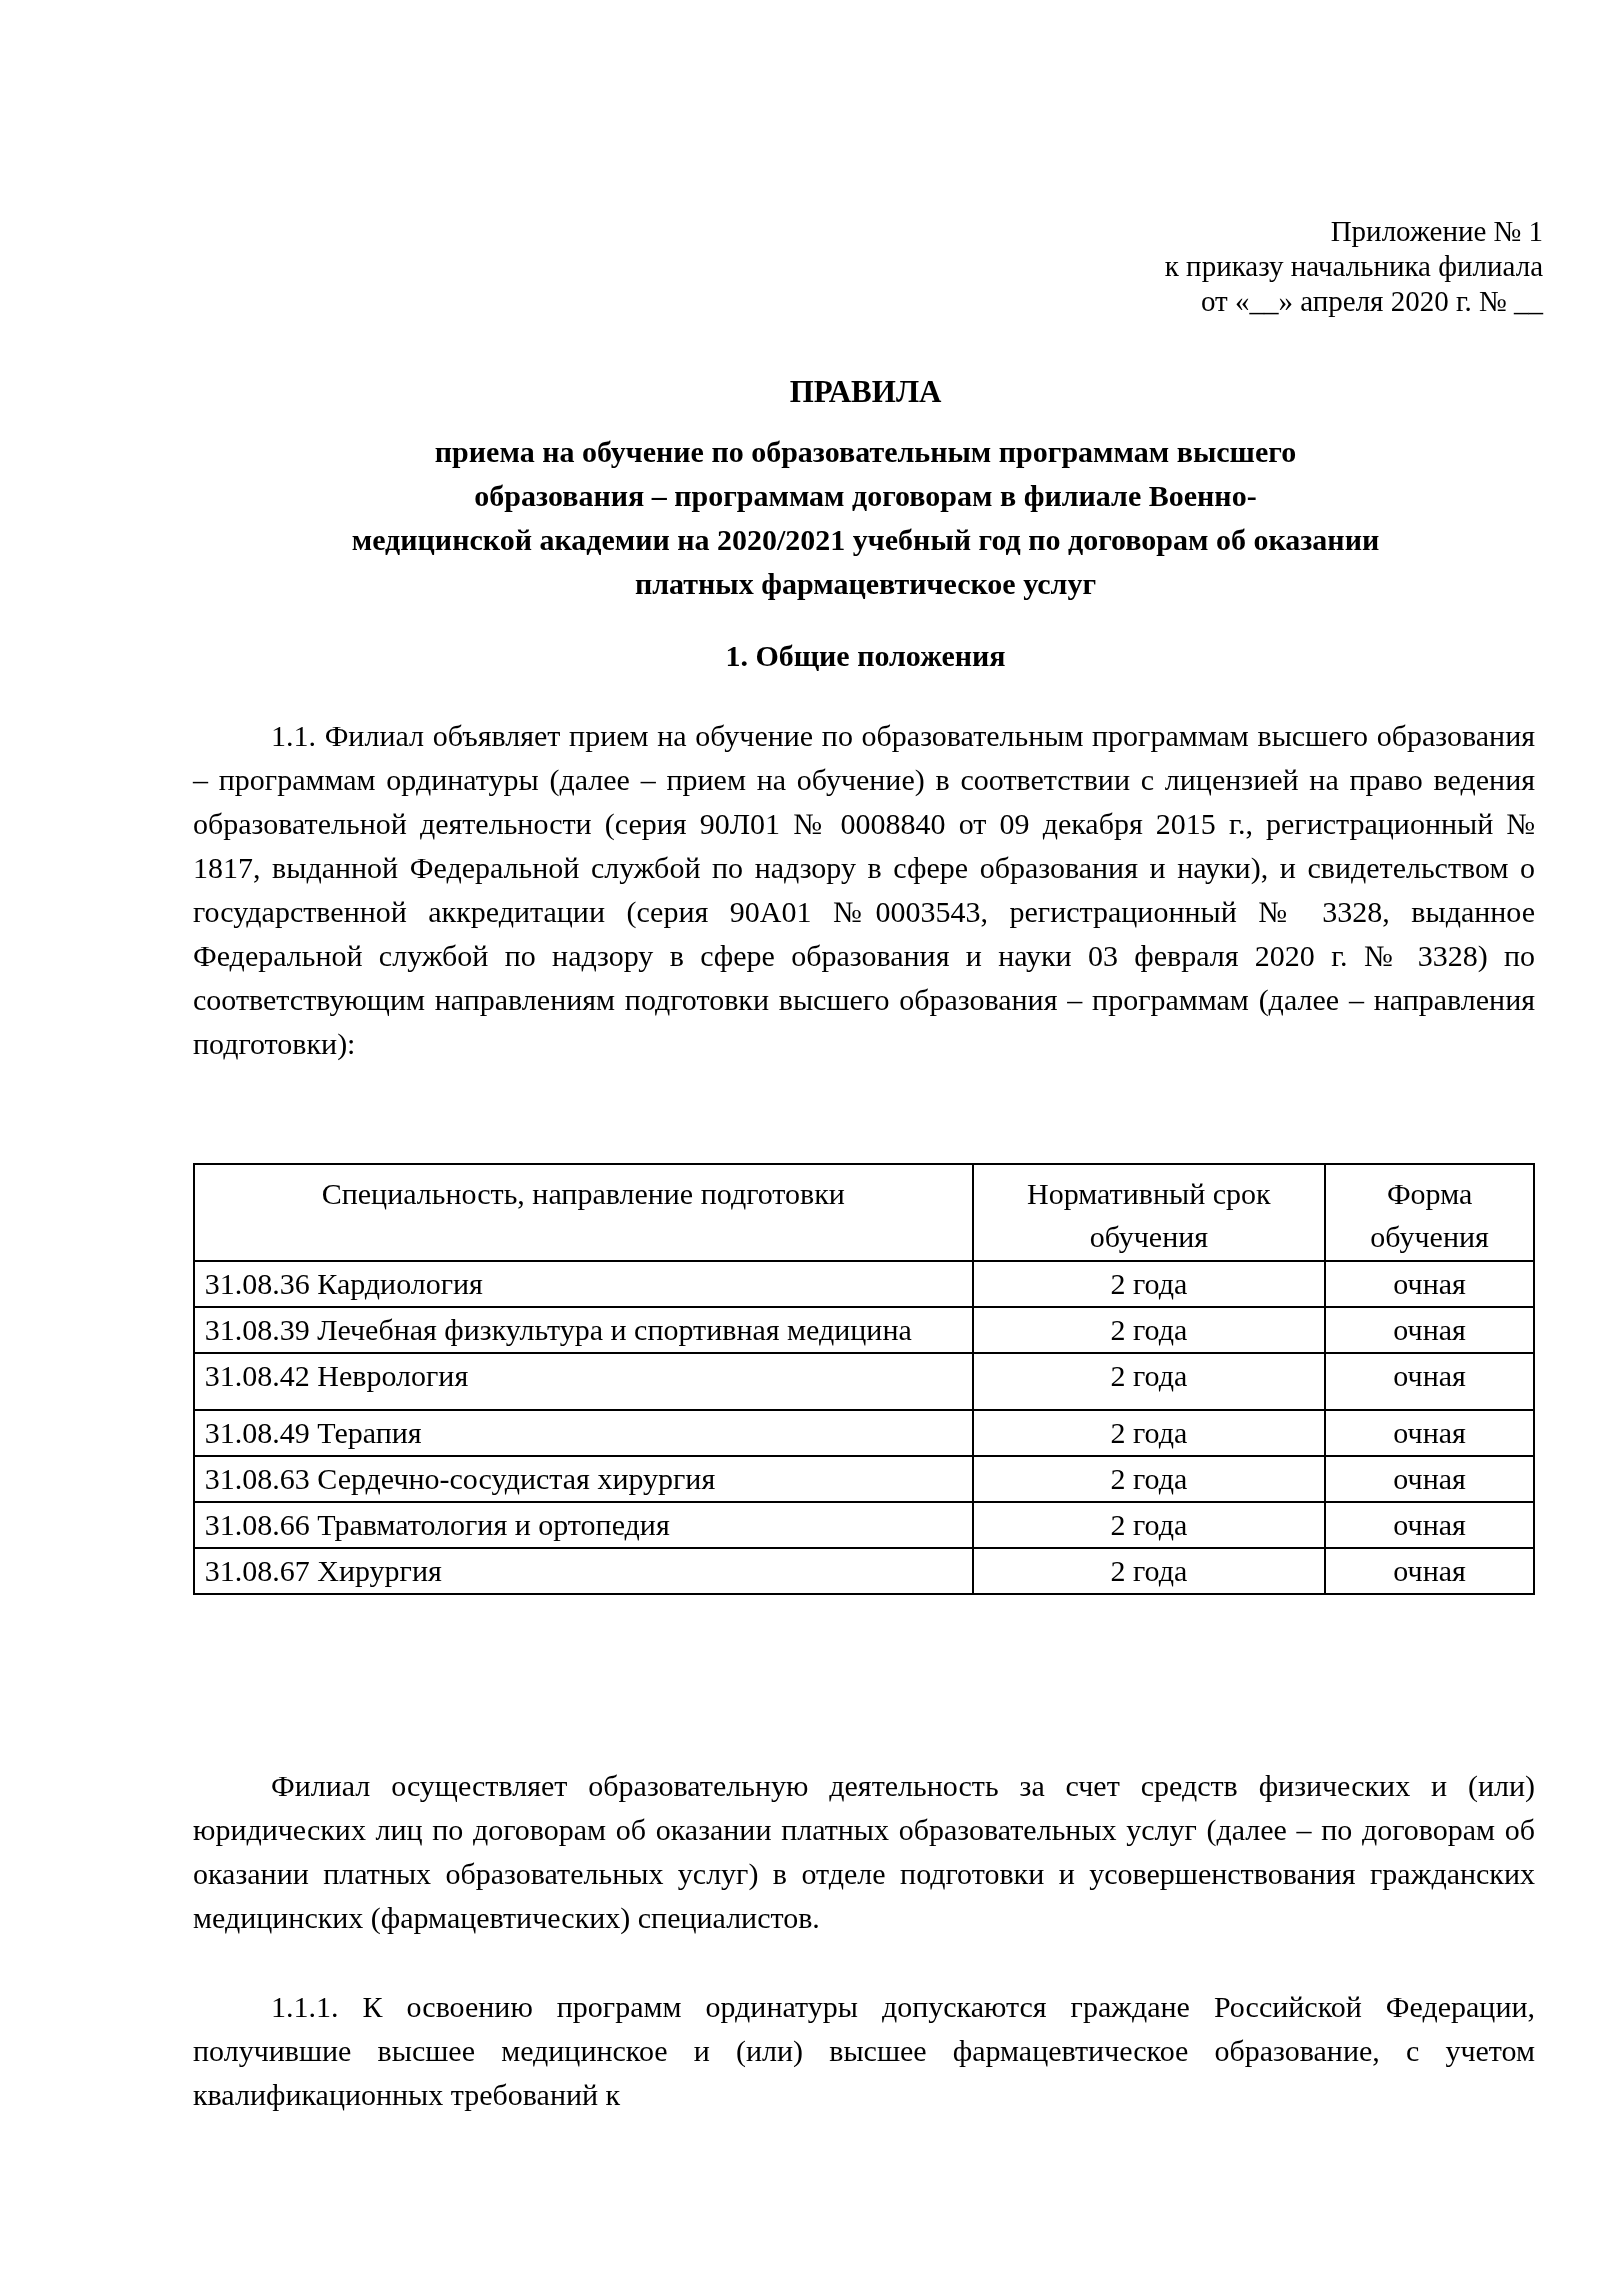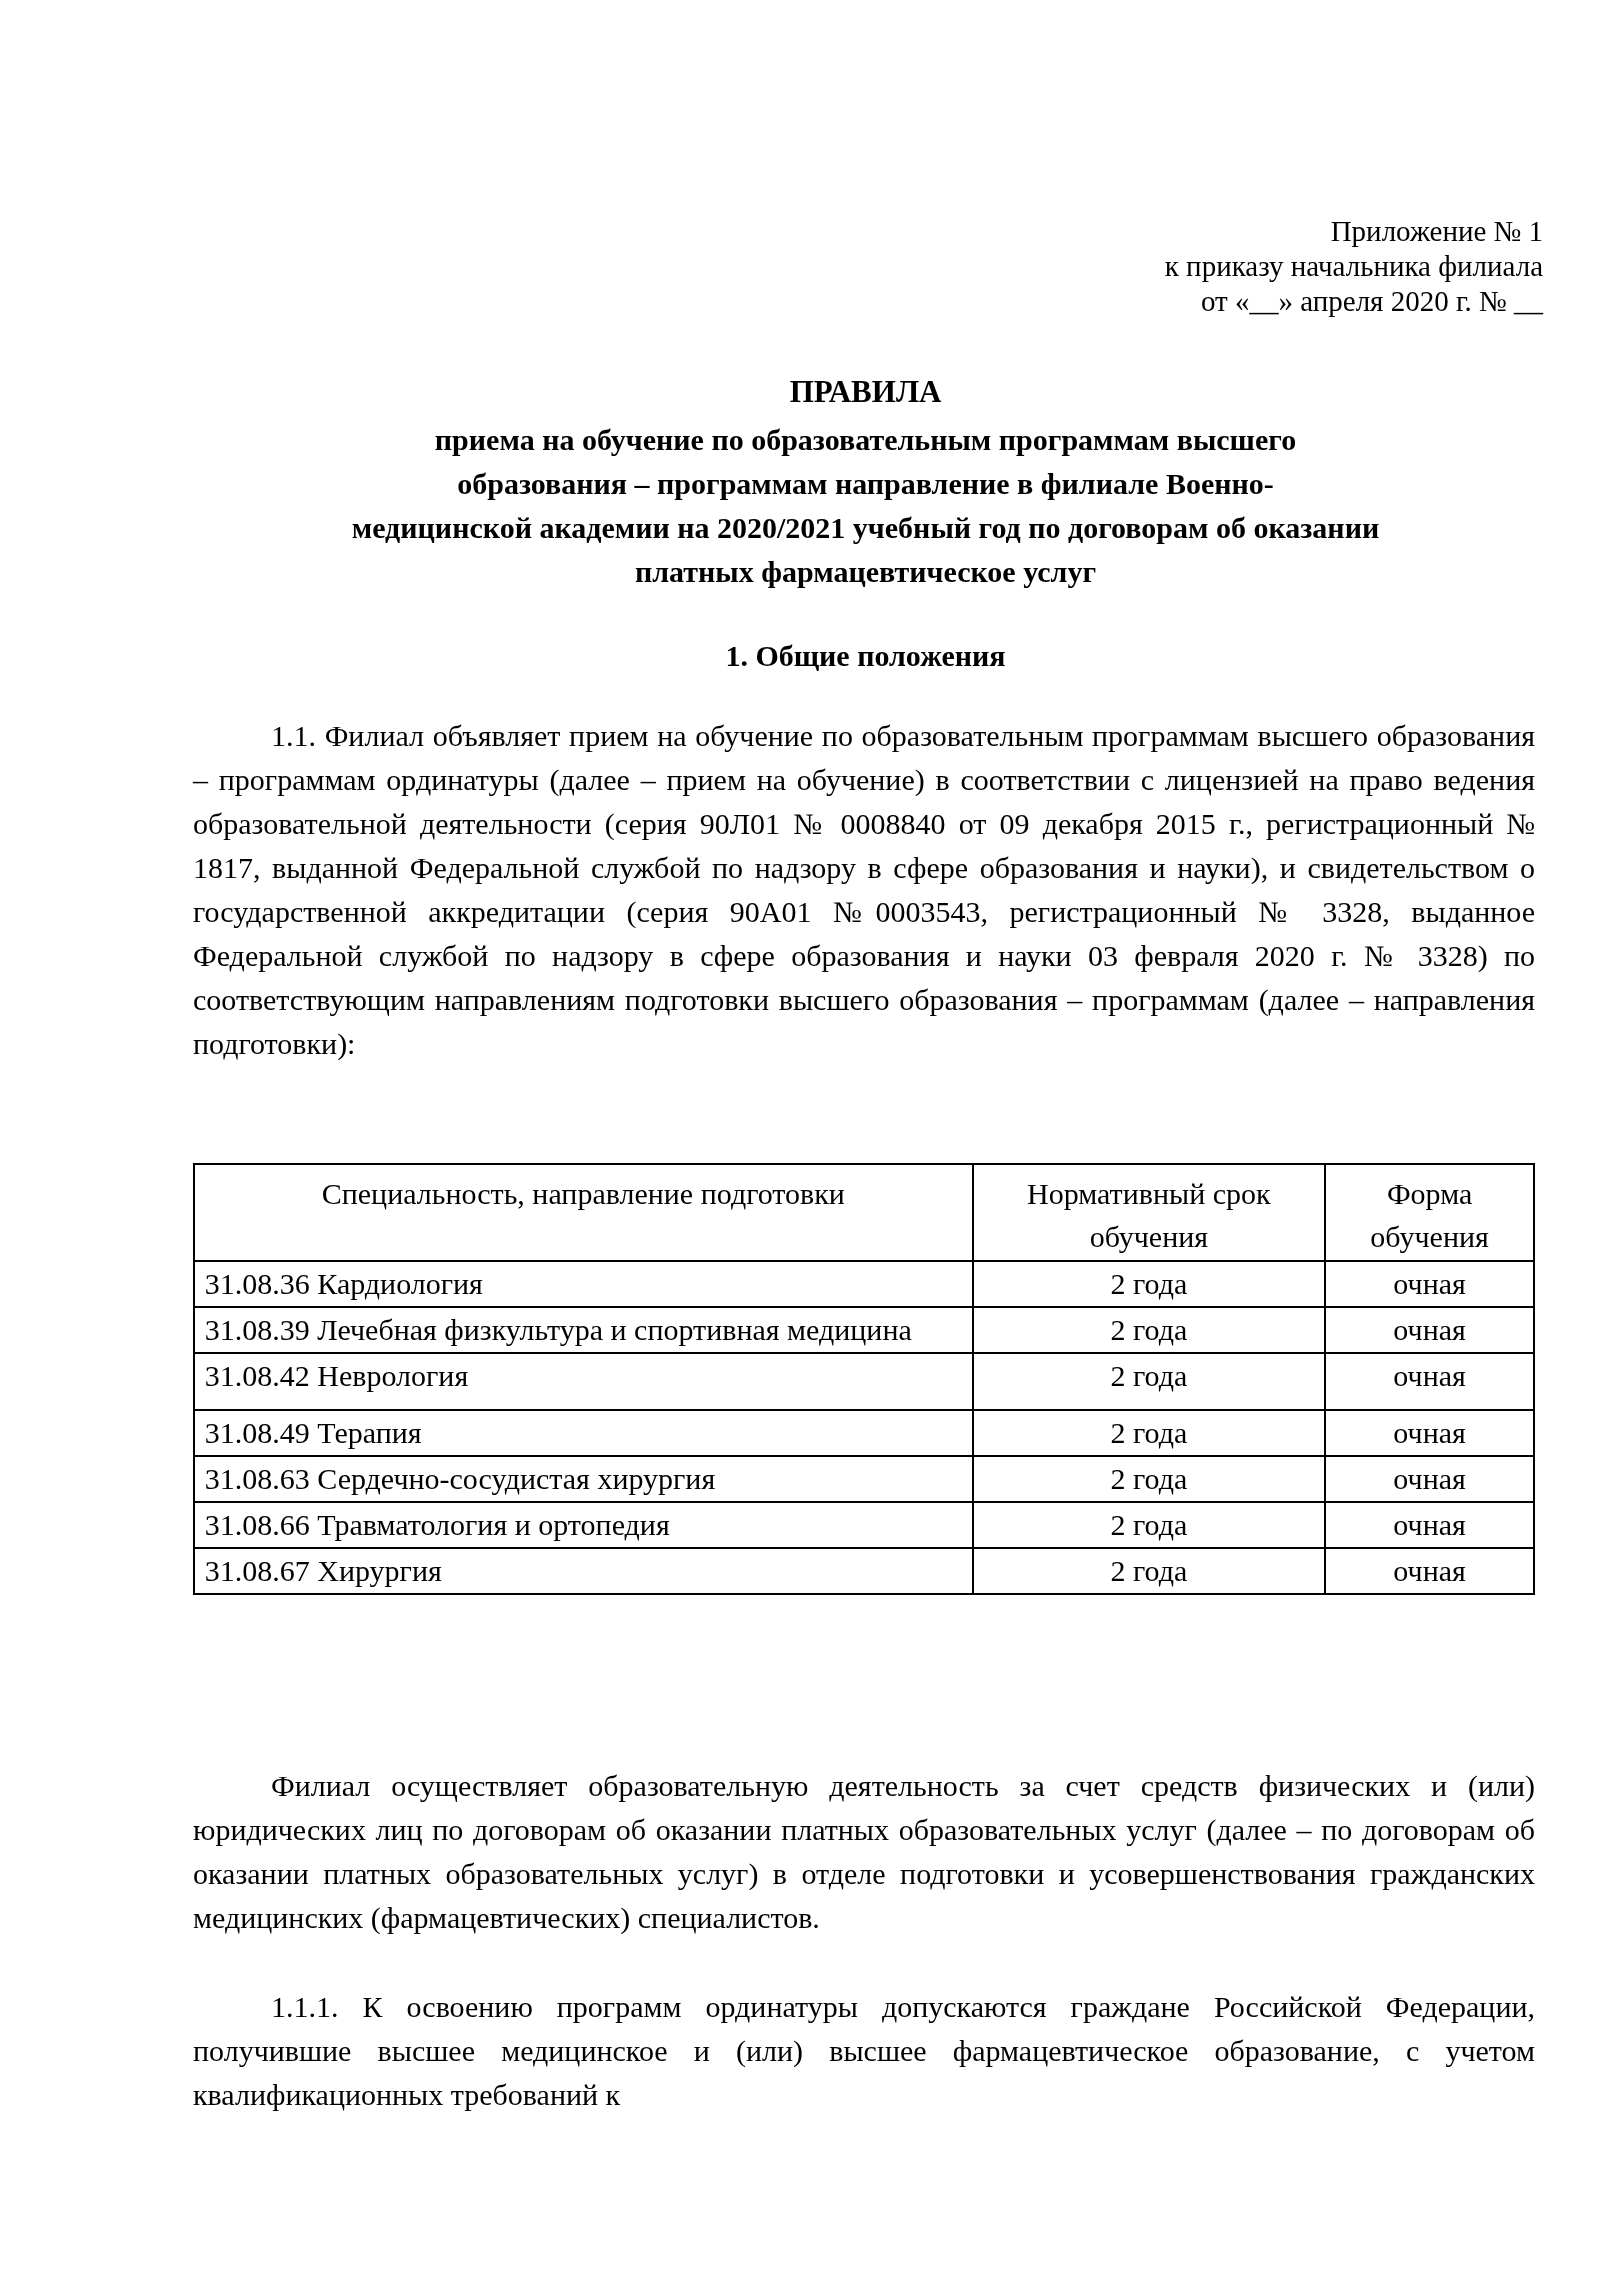--- a/index.html
+++ b/index.html
@@ -13,21 +13,21 @@
   .appendix {
     position: absolute; left: 1082px; top: 214px; width: 461px;
     text-align: right; font-size: 29px; line-height: 35px;
   }
   .appendix div { white-space: nowrap; }
 
   .title-block {
     position: absolute; left: 196px; top: 370px; width: 1339px;
     text-align: center; font-weight: bold; font-size: 30px; line-height: 44px;
   }
-  .title-block .main-title { font-size: 31px; margin-bottom: 4px; }
+  .title-block .main-title { font-size: 31px; margin-bottom: 16px; }
   .title-block .sub-line { white-space: nowrap; }
 
   .section-heading {
     position: absolute; left: 196px; top: 636px; width: 1339px;
     text-align: center; font-weight: bold; font-size: 30px; line-height: 39px;
   }
 
   .para {
     position: absolute; left: 193px; width: 1342px;
     font-size: 30px; line-height: 44px; text-align: justify;
@@ -60,21 +60,21 @@
 
   <div class="appendix">
     <div>Приложение № 1</div>
     <div>к приказу начальника филиала</div>
     <div>от «__» апреля 2020 г. № __</div>
   </div>
 
   <div class="title-block">
     <div class="main-title">ПРАВИЛА</div>
     <div class="sub-line">приема на обучение по образовательным программам высшего</div>
-    <div class="sub-line">образования – программам направление в филиале Военно-</div>
+    <div class="sub-line">образования – программам договорам в филиале Военно-</div>
     <div class="sub-line">медицинской академии на 2020/2021 учебный год по договорам об оказании</div>
     <div class="sub-line">платных фармацевтическое услуг</div>
   </div>
 
   <div class="section-heading">1. Общие положения</div>
 
   <div class="para p1"><span class="indent"></span><span>1.1. Филиал объявляет прием на обучение по образовательным программам высшего образования – программам ординатуры (далее – прием на обучение) в соответствии с лицензией на право ведения образовательной деятельности (серия 90Л01 № 0008840 от 09 декабря 2015 г., регистрационный № 1817, выданной Федеральной службой по надзору в сфере образования и науки), и свидетельством о государственной аккредитации (серия 90А01 №0003543, регистрационный № 3328, выданное Федеральной службой по надзору в сфере образования и науки 03 февраля 2020 г. № 3328) по соответствующим направлениям подготовки высшего образования – программам (далее – направления подготовки):</span></div>
 
   <table class="spec-table">
     <colgroup>

